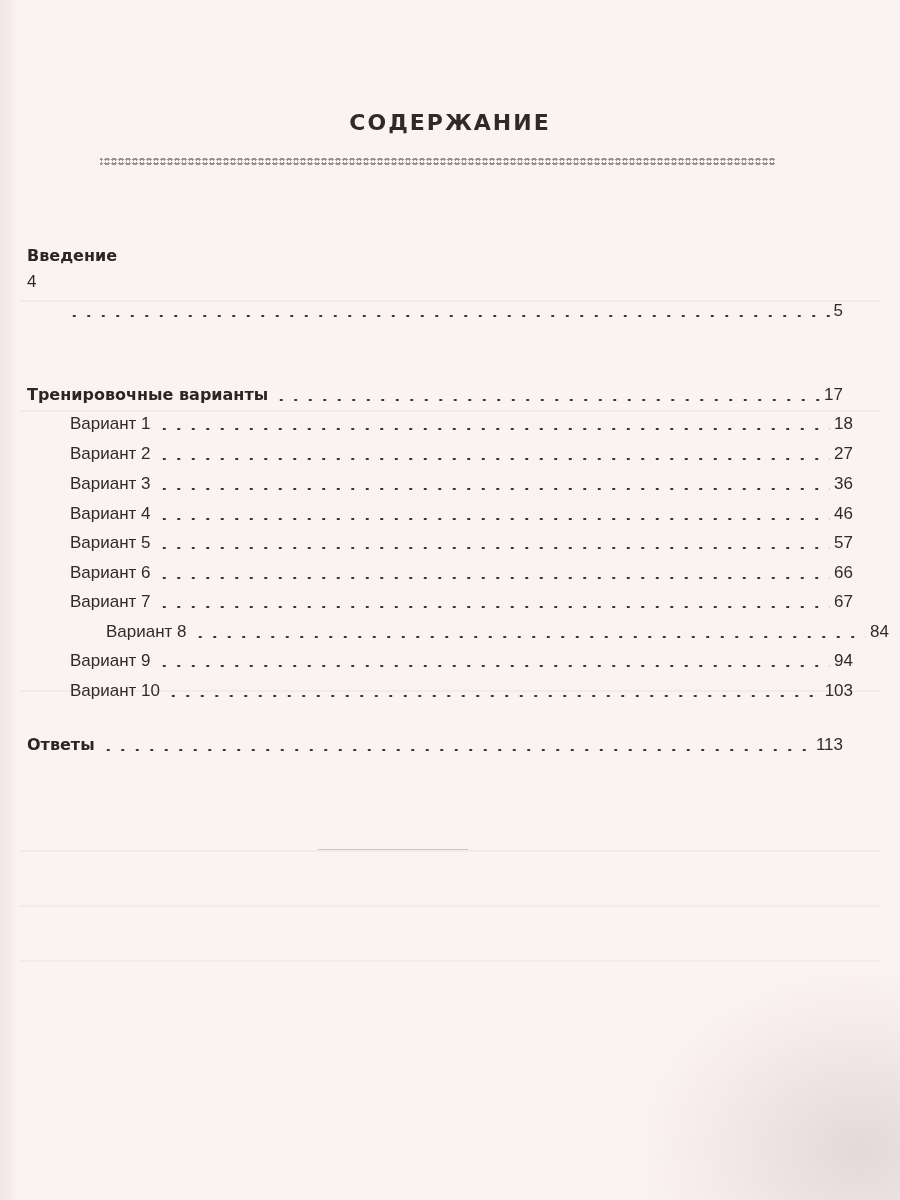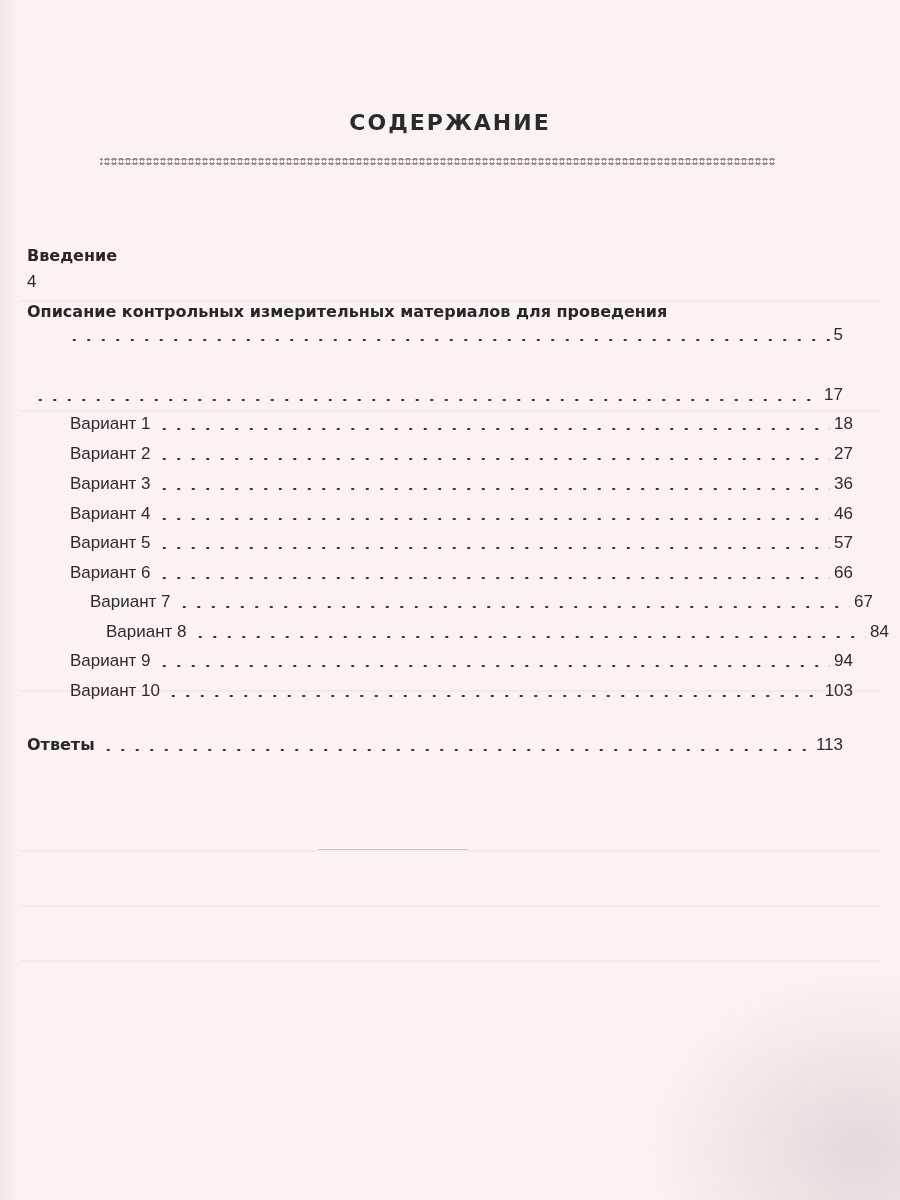--- a/index.html
+++ b/index.html
@@ -153,28 +153,28 @@
 
 <div class="toc">
 
   <div class="entry bold" style="top:245px;flex-direction:column;">
     <span class="label">Введение</span>
     <span class="leader"></span>
     <span class="page">4</span>
   </div>
 
   <div class="entry multi" style="top:300px;">
-    <span class="line1">Описание контрольных измерительных материалов для проведения</span>
     <div class="line2">
       <span class="leader"></span>
       <span class="page">5</span>
     </div>
   </div>
 
   <div class="entry bold" style="top:384px;">
+    <span class="label">Тренировочные варианты</span>
     <span class="leader"></span>
     <span class="page">17</span>
   </div>
 
   <div class="entry sub" style="top:413px;">
     <span class="label">Вариант 1</span>
     <span class="leader"></span>
     <span class="page">18</span>
   </div>
   <div class="entry sub" style="top:443px;">
@@ -195,21 +195,21 @@
   <div class="entry sub" style="top:532px;">
     <span class="label">Вариант 5</span>
     <span class="leader"></span>
     <span class="page">57</span>
   </div>
   <div class="entry sub" style="top:562px;">
     <span class="label">Вариант 6</span>
     <span class="leader"></span>
     <span class="page">66</span>
   </div>
-  <div class="entry sub" style="top:591px;margin-left:20px;">
+  <div class="entry sub" style="top:591px;">
     <span class="label">Вариант 7</span>
     <span class="leader"></span>
     <span class="page">67</span>
   </div>
   <div class="entry sub" style="top:621px;margin-left:36px;">
     <span class="label">Вариант 8</span>
     <span class="leader"></span>
     <span class="page">84</span>
   </div>
   <div class="entry sub" style="top:650px;">

